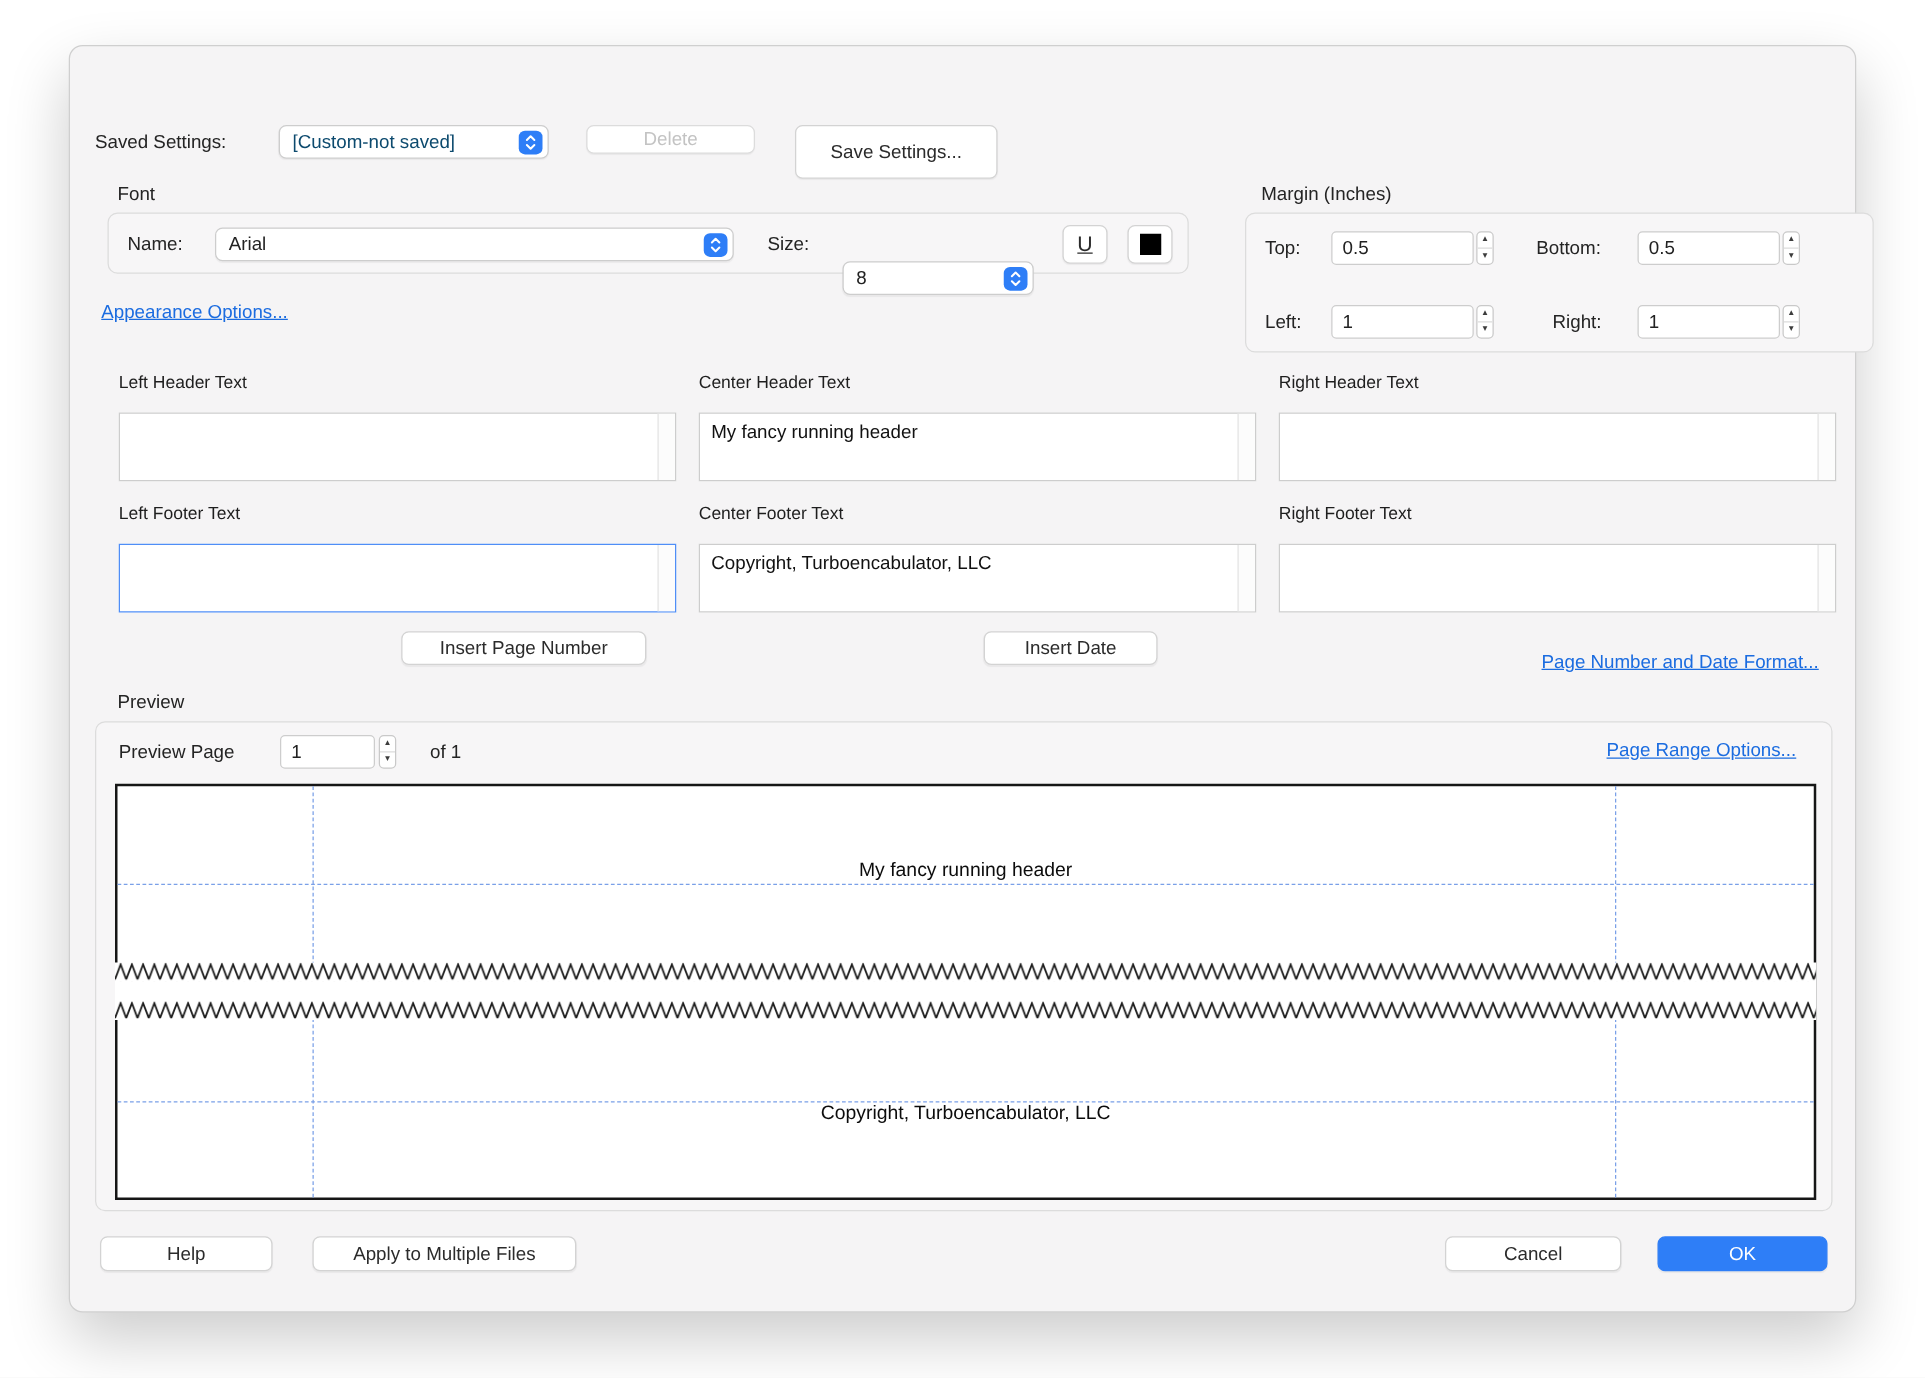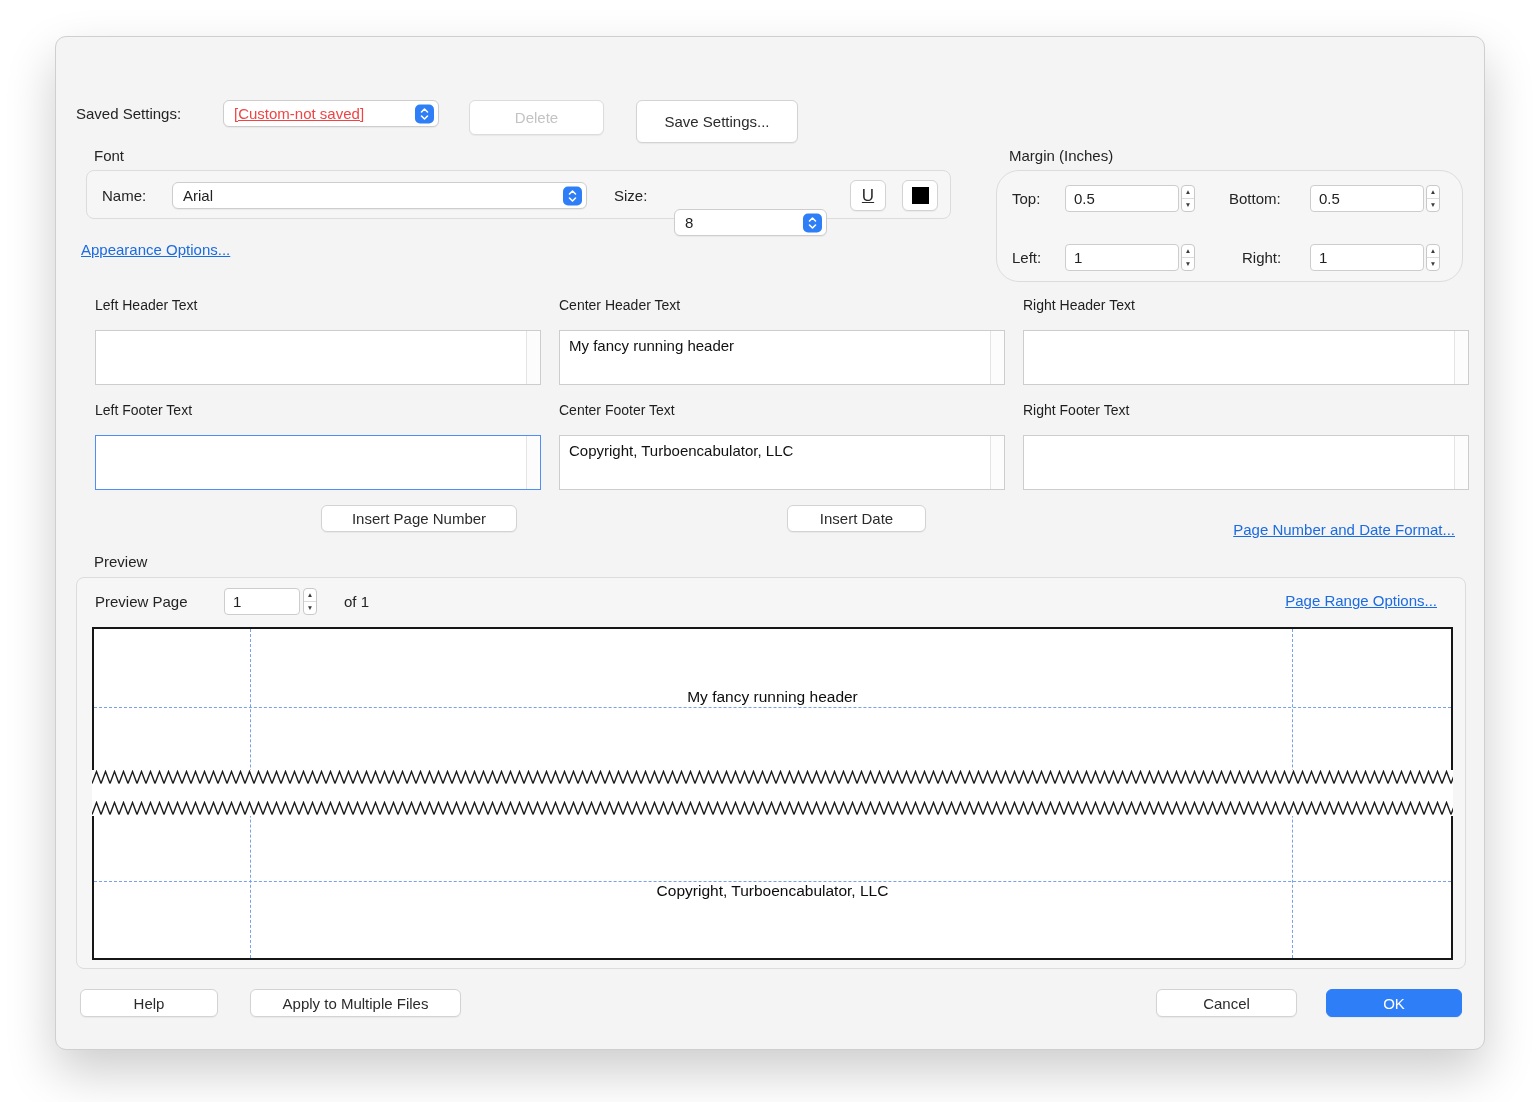--- a/index.html
+++ b/index.html
@@ -27,21 +27,21 @@
     border:1px solid #d3d3d3;border-radius:6px;font-size:15px;color:#2b2b2b;
     font-family:inherit;padding:0;box-shadow:0 1px 1px rgba(0,0,0,.05);box-sizing:border-box;white-space:nowrap;
   }
   .btn.disabled{color:#c3c3c3;border-color:#dcdcdc;}
   .btn.primary{background:#2e7ef7;border-color:#2e7ef7;color:#fff;}
   .sel{
     background:#fff;border:1px solid #cdcdcd;border-radius:6px;display:flex;align-items:center;
     position:relative;font-size:15px;color:#222;padding-left:10px;box-sizing:border-box;
     box-shadow:0 1px 1px rgba(0,0,0,.05);white-space:nowrap;
   }
-  .sel.disabled .sel-val{color:#ef4444;text-decoration:underline;}
+  .sel.disabled .sel-val{color:#0c4a6e;}
   .chev{
     position:absolute;right:4px;top:50%;transform:translateY(-50%);
     width:19px;height:19px;border-radius:5px;background:#2e7ef7;
     display:flex;align-items:center;justify-content:center;
   }
   .group{position:absolute;border:1px solid #dcdcdc;border-radius:8px;background:#f7f6f7;box-sizing:border-box;}
   .inp{
     position:absolute;background:#fff;border:1px solid #cdcdcd;border-radius:4px;font-size:15px;color:#222;
     padding:0 8px;font-family:inherit;outline:none;box-sizing:border-box;
   }
@@ -83,21 +83,21 @@
   <div class="lbl abs" style="left:20px;top:63px;height:27px;line-height:27px;">Saved Settings:</div>
   <div class="sel disabled abs" style="left:167px;top:63px;width:216px;height:27px;">
     <span class="sel-val">[Custom-not saved]</span>
     <span class="chev">
       <svg width="9" height="13" viewBox="0 0 9 13">
           <path d="M1.5 4.5 L4.5 1.5 L7.5 4.5" fill="none" stroke="#fff" stroke-width="1.6" stroke-linecap="round" stroke-linejoin="round"></path>
           <path d="M1.5 8.5 L4.5 11.5 L7.5 8.5" fill="none" stroke="#fff" stroke-width="1.6" stroke-linecap="round" stroke-linejoin="round"></path>
         </svg>
     </span>
   </div>
-  <button class="btn disabled abs" style="left:413px;top:63px;width:135px;height:35px;">Delete</button>
+  <button class="btn disabled abs" style="left:413px;top:63px;width:135px;height:23px;">Delete</button>
   <button class="btn abs" style="left:580px;top:63px;width:162px;height:43px;">Save Settings...</button>
 
   <div class="lbl abs" style="left:38px;top:110px;">Font</div>
   <div class="group" style="left:30px;top:133px;width:865px;height:49px;">
     <div class="lbl abs" style="left:15px;top:11px;height:27px;line-height:27px;">Name:</div>
     <div class="sel abs" style="left:85px;top:11px;width:415px;height:27px;">
       <span class="sel-val">Arial</span>
       <span class="chev">
         <svg width="9" height="13" viewBox="0 0 9 13">
             <path d="M1.5 4.5 L4.5 1.5 L7.5 4.5" fill="none" stroke="#fff" stroke-width="1.6" stroke-linecap="round" stroke-linejoin="round"></path>
@@ -115,21 +115,21 @@
           </svg>
       </span>
     </div>
     <button class="btn ubtn abs" style="left:763px;top:9px;width:36px;height:31px;">U</button>
     <button class="btn abs" style="left:815px;top:9px;width:36px;height:31px;">
       <span class="swatch"></span>
     </button>
   </div>
 
   <div class="lbl abs" style="left:953px;top:110px;">Margin (Inches)</div>
-  <div class="group" style="left:940px;top:133px;width:467px;height:112px;border-radius:23px;">
+  <div class="group" style="left:940px;top:133px;width:503px;height:112px;">
     <div class="lbl abs" style="left:15px;top:14px;height:27px;line-height:27px;">Top:</div>
     <input class="inp" style="left: 68px; top: 14px; width: 114px; height: 27px;" value="0.5">
     <div class="stp" style="left:184px;top:14px;">
       <span class="up">▲</span>
       <span class="dn">▼</span>
     </div>
     <div class="lbl abs" style="left:232px;top:14px;height:27px;line-height:27px;">Bottom:</div>
     <input class="inp" style="left: 313px; top: 14px; width: 114px; height: 27px;" value="0.5">
     <div class="stp" style="left:429px;top:14px;">
       <span class="up">▲</span>

